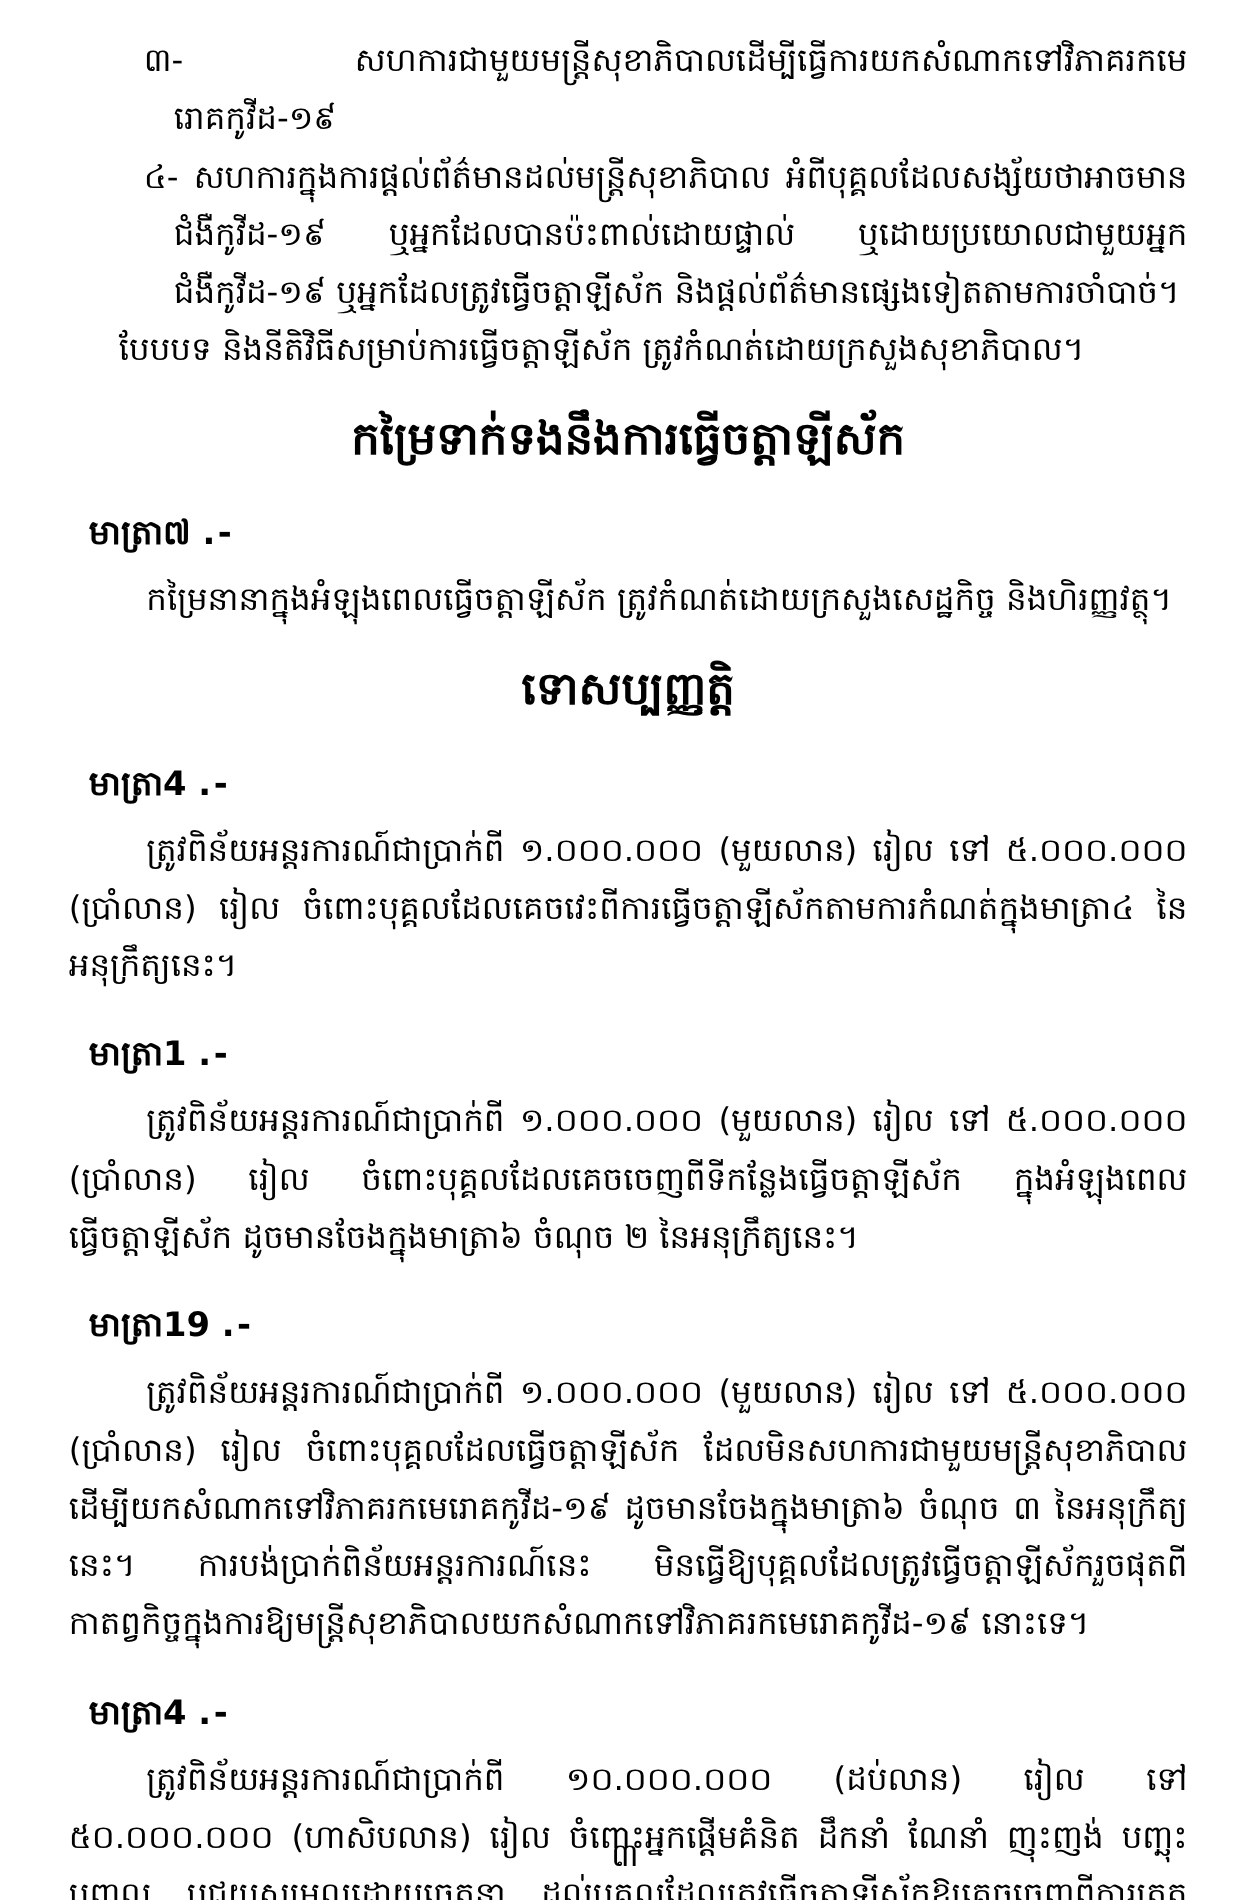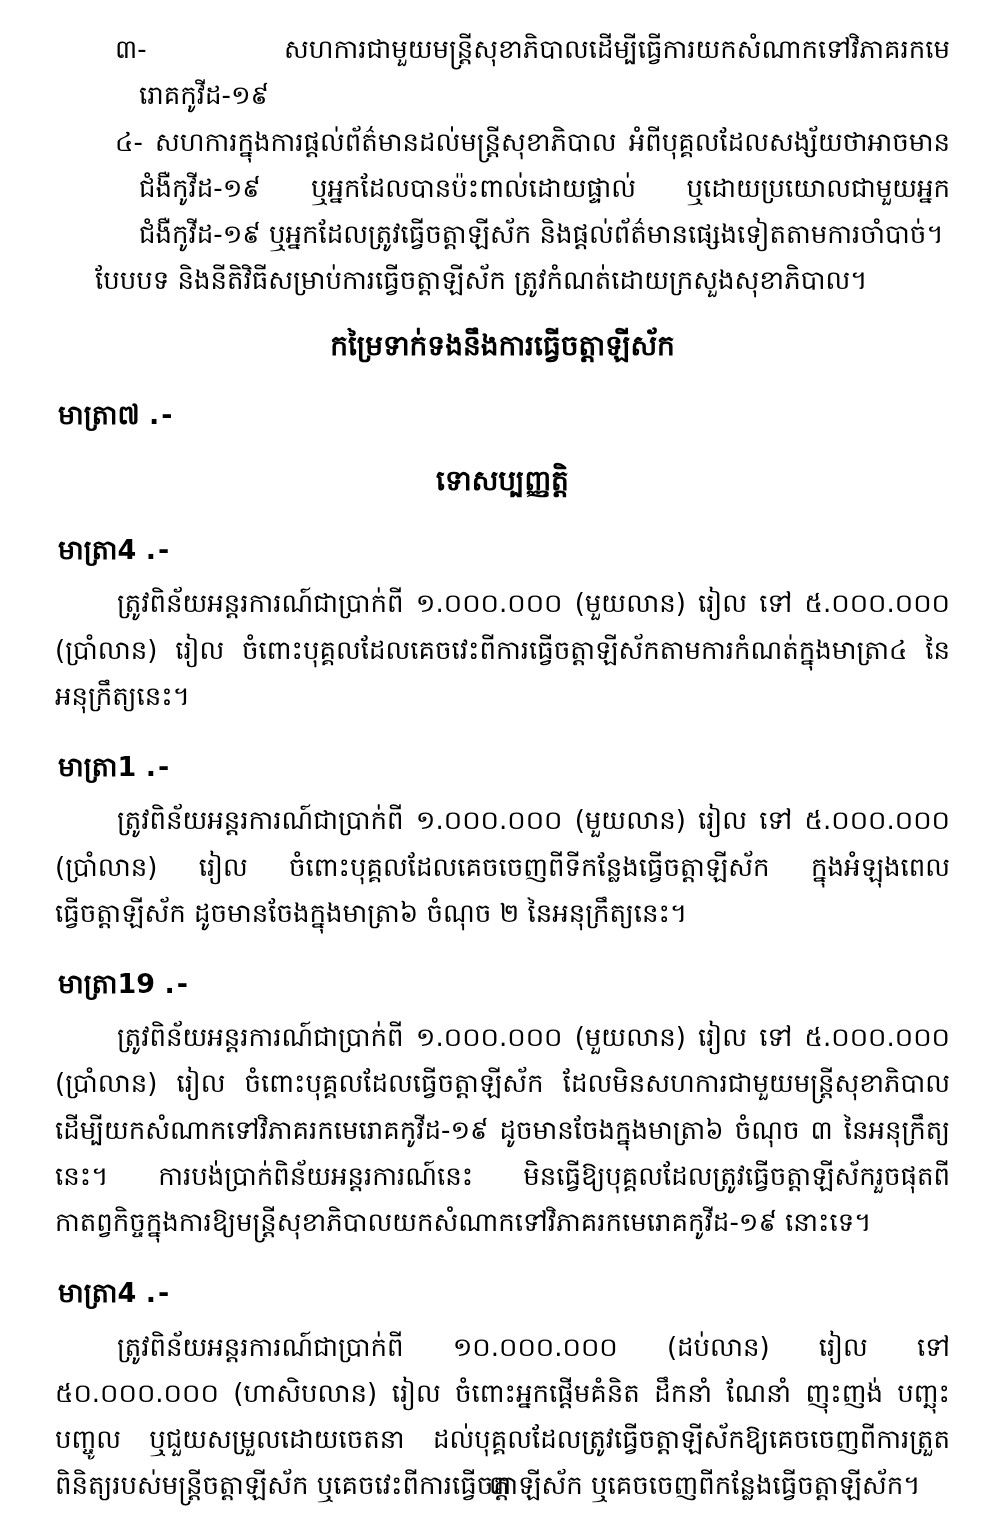--- a/index.html
+++ b/index.html
@@ -34,27 +34,27 @@
     text-align: justify;
   }
   
   .chapter {
     text-align: center;
     font-weight: bold;
     margin-top: 20px;
     line-height: 1.55;
   }
   .chapter-title { font-size: 28px; }
-  .chapter-subtitle { font-size: 28px; }
+  .chapter-subtitle { font-size: 36px; }
   
   .article { margin-top: 24px; }
   .article-heading {
     font-weight: bold;
     font-size: 27px;
-    margin: 0 0 6px 3px;
+    margin: 0 0 6px 16px;
   }
   .article-heading .marker {
     font-weight: bold;
     letter-spacing: 2px;
   }
   .article-body {
     margin: 0;
     text-align: justify;
     text-indent: 62px;
   }
@@ -77,20 +77,21 @@
     <p class="list-item"><span>៤-</span> <span>សហការក្នុងការផ្តល់ព័ត៌មានដល់មន្ត្រីសុខាភិបាល អំពីបុគ្គលដែលសង្ស័យថាអាចមានជំងឺកូវីដ-១៩ ឬអ្នកដែលបានប៉ះពាល់ដោយផ្ទាល់ ឬដោយប្រយោលជាមួយអ្នកជំងឺកូវីដ-១៩ ឬអ្នកដែលត្រូវធ្វើចត្តាឡីស័ក និងផ្តល់ព័ត៌មានផ្សេងទៀតតាមការចាំបាច់។</span></p>
     <p class="list-footer">បែបបទ និងនីតិវិធីសម្រាប់ការធ្វើចត្តាឡីស័ក ត្រូវកំណត់ដោយក្រសួងសុខាភិបាល។</p>
   </section>
 
   <header class="chapter">
     <div class="chapter-subtitle">កម្រៃទាក់ទងនឹងការធ្វើចត្តាឡីស័ក</div>
   </header>
 
   <section class="article">
     <p class="article-heading"><span>មាត្រា៧</span> <span class="marker">.-</span></p>
+    <p class="article-body">កម្រៃនានាក្នុងអំឡុងពេលធ្វើចត្តាឡីស័ក ត្រូវកំណត់ដោយក្រសួងសេដ្ឋកិច្ច និងហិរញ្ញវត្ថុ។</p>
   </section>
 
   <header class="chapter">
     <div class="chapter-subtitle">ទោសប្បញ្ញត្តិ</div>
   </header>
 
   <section class="article">
     <p class="article-heading"><span>មាត្រា4</span> <span class="marker">.-</span></p>
     <p class="article-body">ត្រូវពិន័យអន្តរការណ៍ជាប្រាក់ពី ១.០០០.០០០ (មួយលាន) រៀល ទៅ ៥.០០០.០០០ (ប្រាំលាន) រៀល ចំពោះបុគ្គលដែលគេចវេះពីការធ្វើចត្តាឡីស័កតាមការកំណត់ក្នុងមាត្រា៤ នៃអនុក្រឹត្យនេះ។</p>
   </section>

